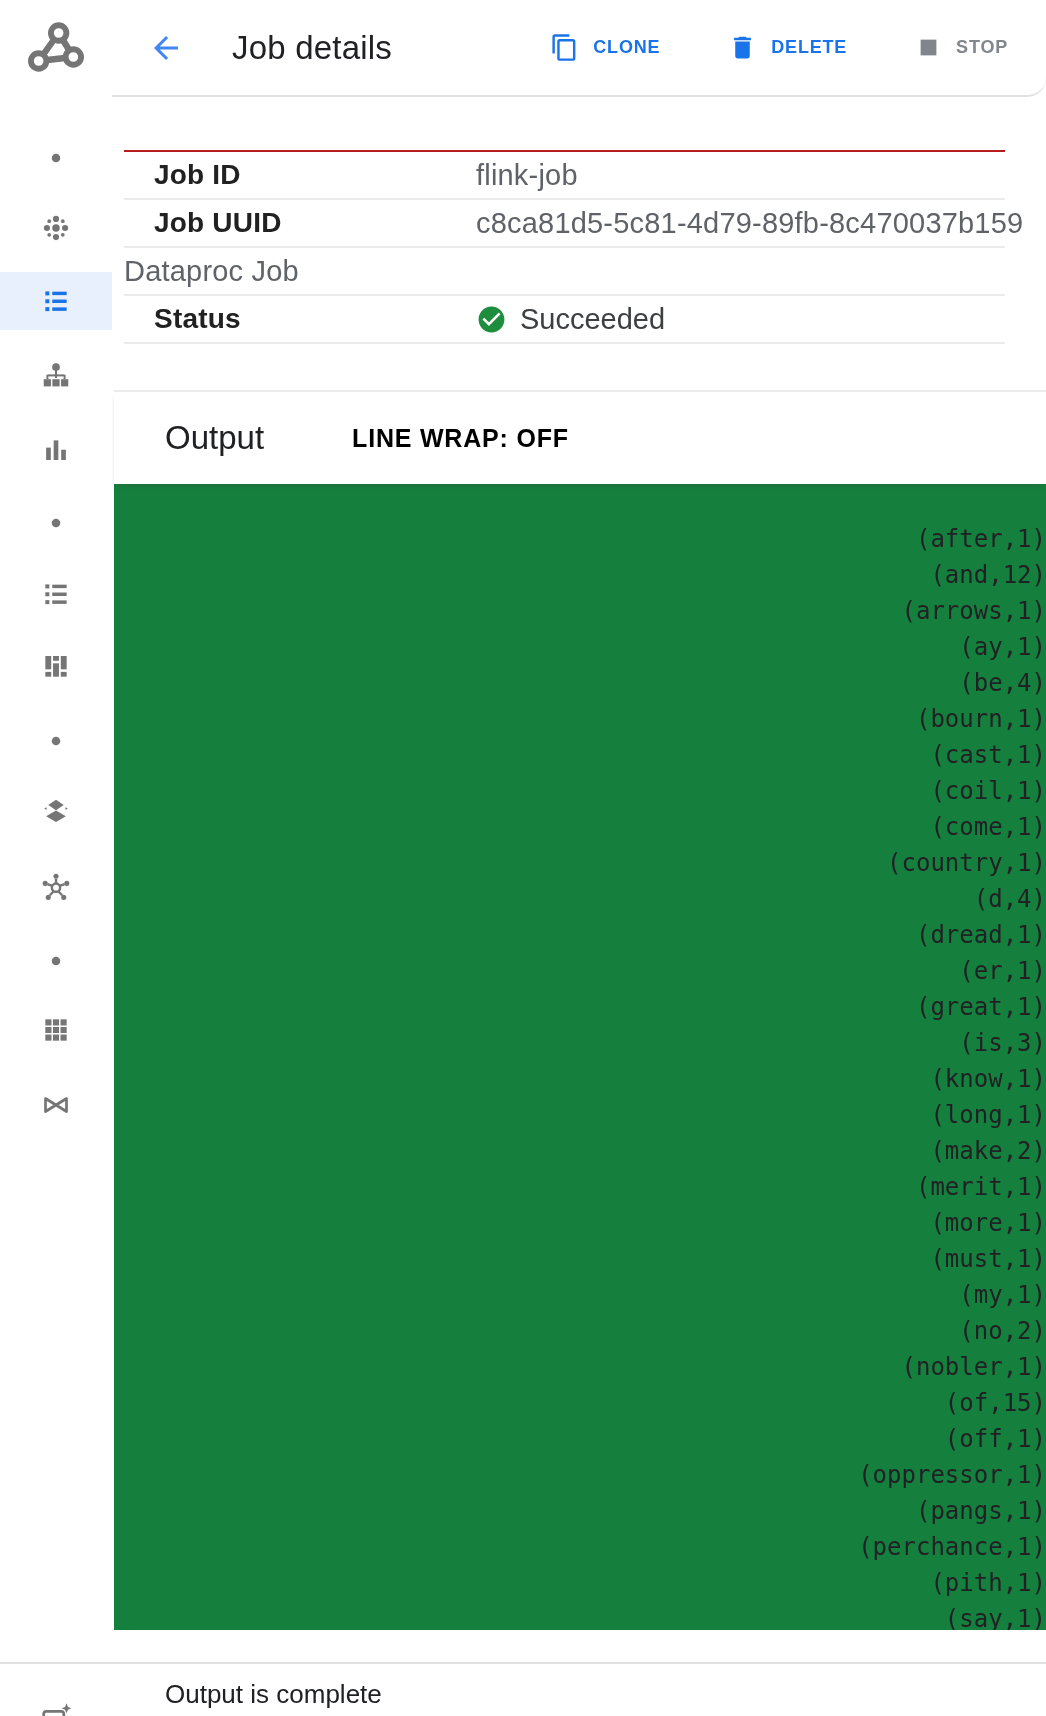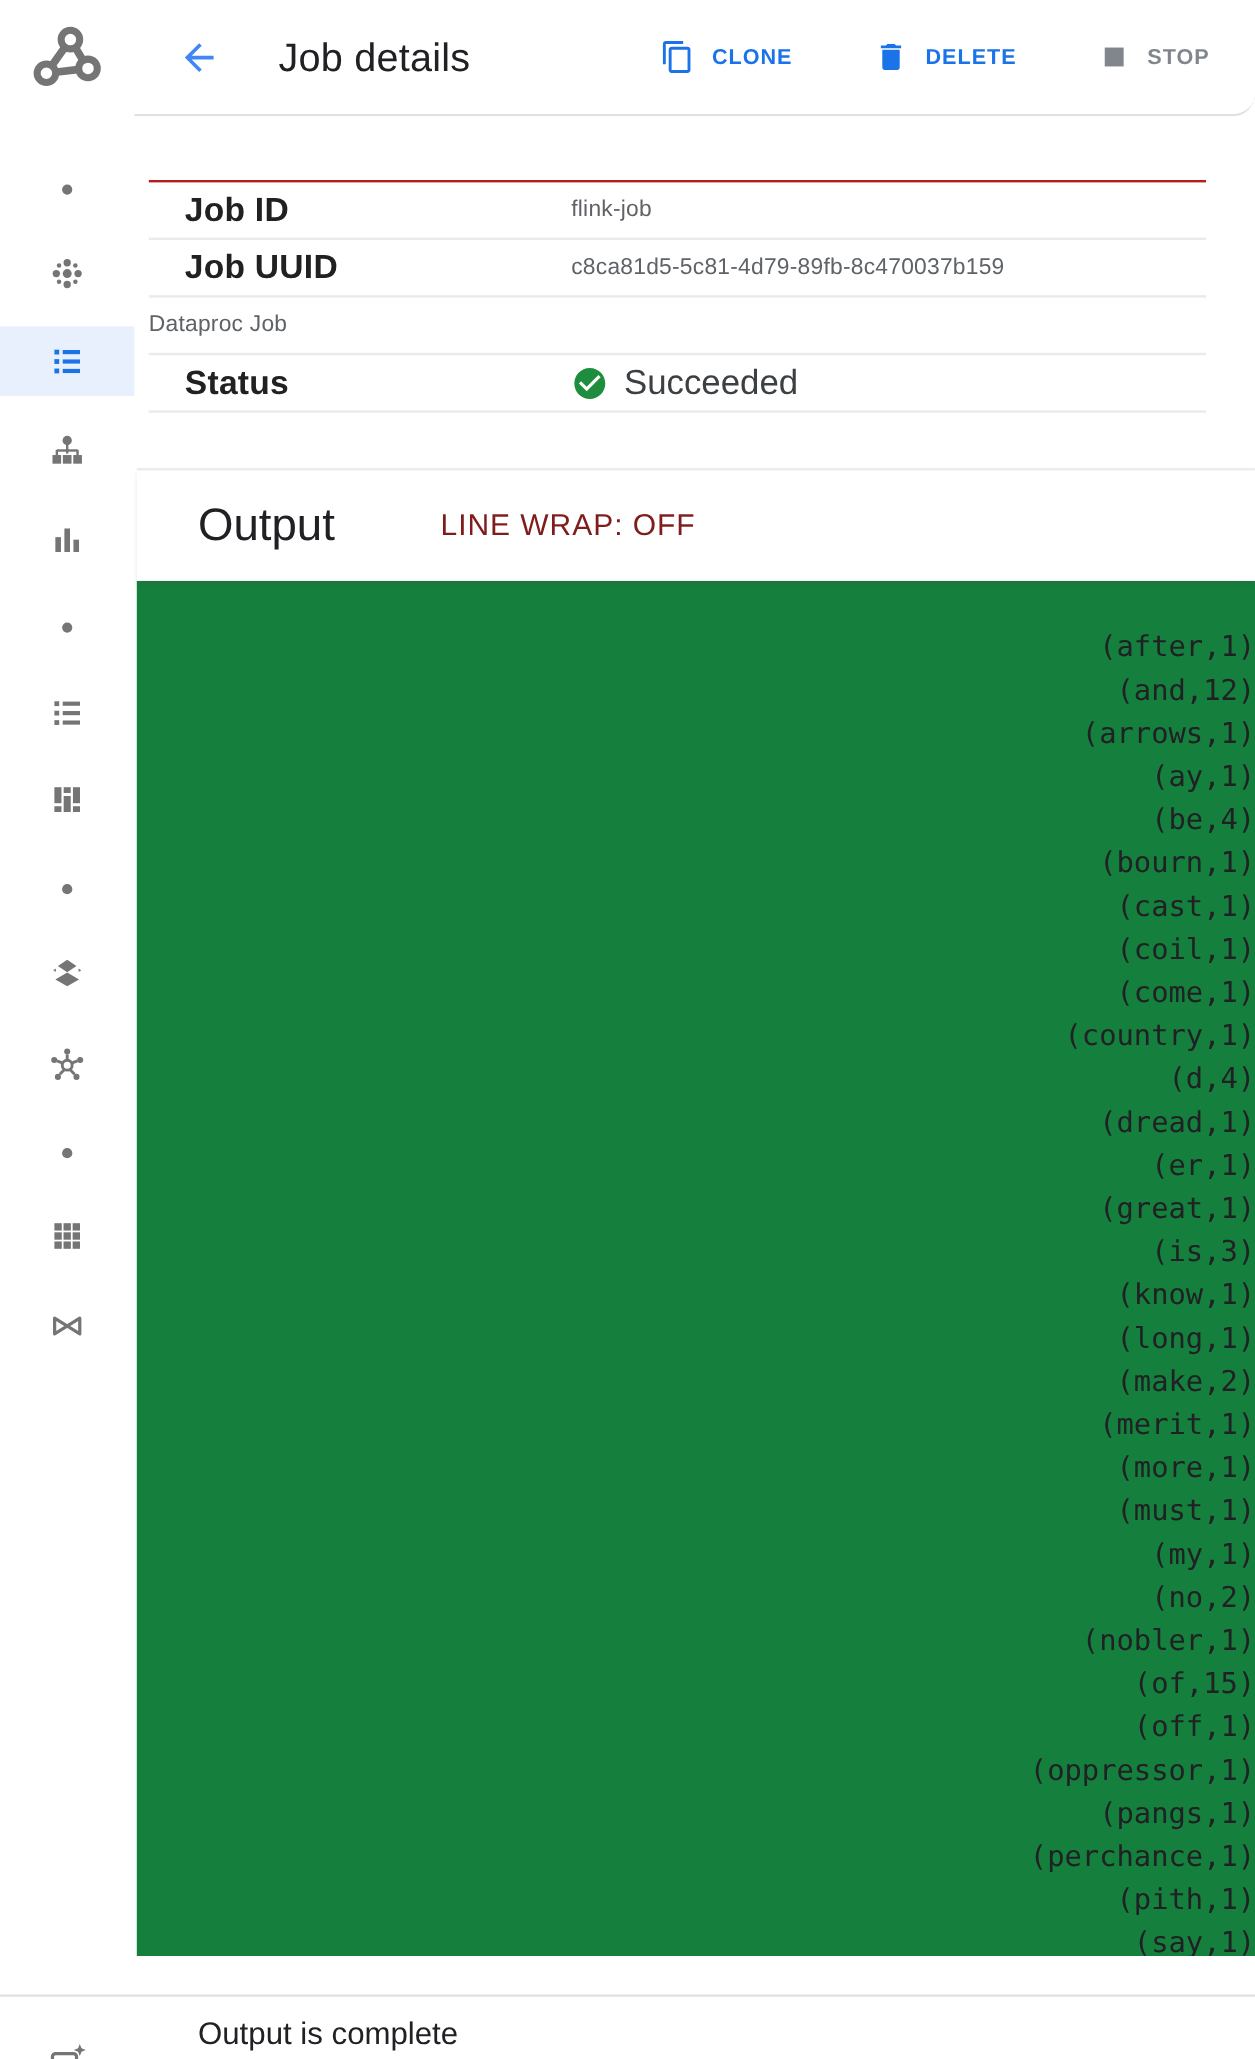--- a/index.html
+++ b/index.html
@@ -25,30 +25,30 @@
   .back-btn { margin-left:34px; width:40px; height:40px; display:flex; align-items:center; justify-content:center; cursor:pointer; flex:0 0 auto; }
   .page-title { margin-left:46px; font-size:33px; color:#202124; letter-spacing:.2px; white-space:nowrap; }
   .actions { margin-left:auto; display:flex; align-items:center; gap:68px; padding-right:38px; }
   .action-btn { display:flex; align-items:center; gap:14px; font-size:18px; font-weight:bold; letter-spacing:.8px; cursor:pointer; white-space:nowrap; }
   .action-blue { color:#1a73e8; }
   .action-gray { color:#80868b; cursor:default; }
   
   .details { position:absolute; left:124px; top:150px; width:881px; border-top:2px solid #b91c1c; z-index:1; }
   .trow { display:flex; align-items:center; height:48px; border-bottom:2px solid #eaeaea; }
   .tlabel { width:352px; padding-left:30px; font-size:28px; font-weight:bold; color:#212121; letter-spacing:.2px; flex:0 0 auto; }
-  .tvalue { font-size:19px; color:#5f6368; white-space:nowrap; letter-spacing:.2px; }
+  .tvalue { font-size:29px; color:#5f6368; white-space:nowrap; letter-spacing:.2px; }
   .status-val { display:flex; align-items:center; gap:13px; font-size:29px; color:#3c4043; }
   
   .output-band {
     position:absolute; left:114px; top:390px; width:932px; height:94px; background:#fff;
     border-top:2px solid #ececec; box-shadow:0 4px 6px -3px rgba(60,64,67,.35);
     display:flex; align-items:center; z-index:3;
   }
-  .output-title { margin-left:51px; font-size:38px; color:#202124; }
-  .linewrap-btn { margin-left:88px; font-size:25px; font-weight:normal; color:#7f1d1d; letter-spacing:.8px; cursor:pointer; }
+  .output-title { margin-left:51px; font-size:33px; color:#202124; }
+  .linewrap-btn { margin-left:88px; font-size:25px; font-weight:bold; color:#000000; letter-spacing:.8px; cursor:pointer; }
   
   .output-area { position:absolute; left:114px; top:484px; width:932px; height:1146px; overflow:hidden; background:#15803d; z-index:1;text-align:right; }
   .output-area pre {
     margin:0; padding:37px 0 0 53px;
     font-family:"DejaVu Sans Mono", monospace;
     font-size:24px; line-height:36px; color:#202124;
   }
   
   .rule-full { position:absolute; left:0; top:1662px; width:1046px; height:2px; background:#e1e1e1; z-index:7; }
   .footer { position:absolute; left:114px; top:1664px; width:932px; height:60px; background:#fff; display:flex; align-items:center; z-index:2; }

